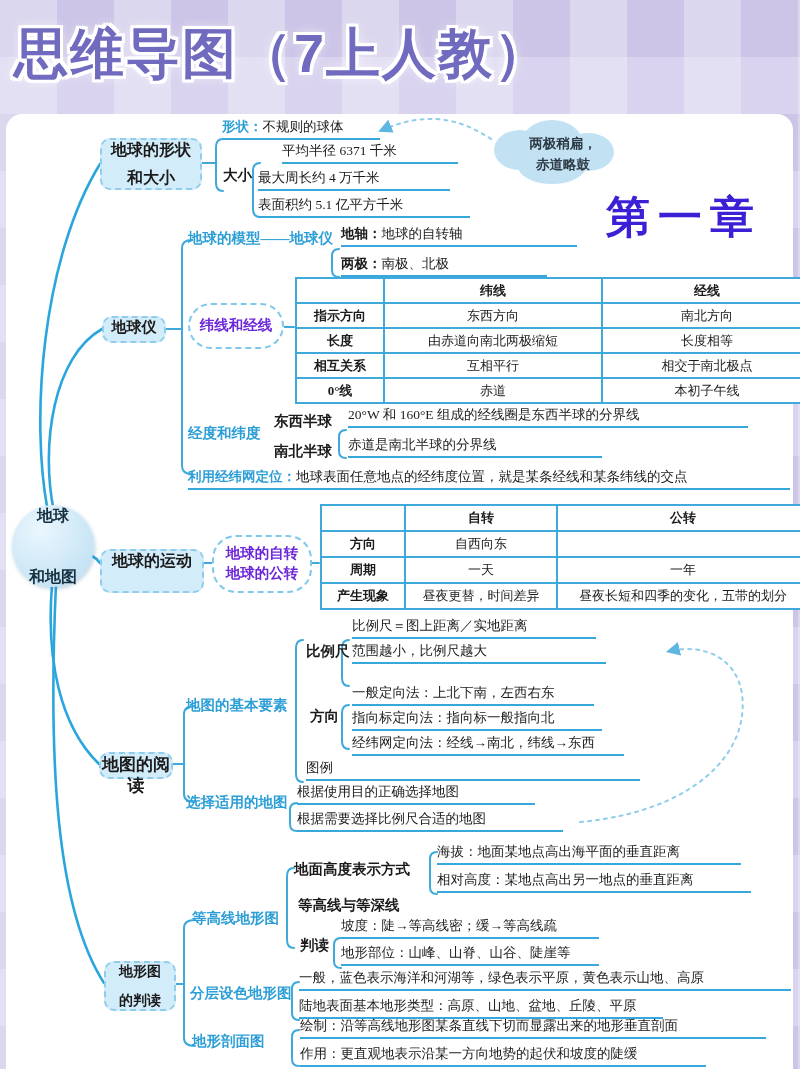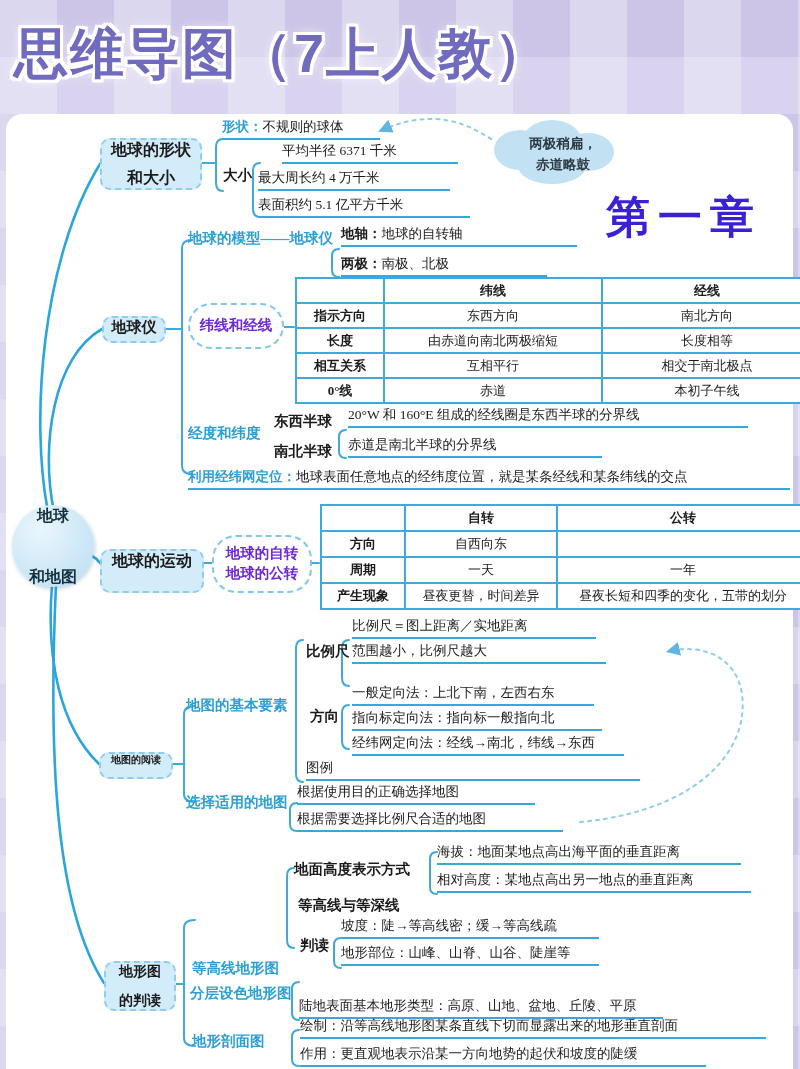--- a/index.html
+++ b/index.html
@@ -202,21 +202,21 @@
           <td>一年</td>
         </tr>
     <tr style="height:26px;">
           <td class="rh">产生现象</td>
           <td>昼夜更替，时间差异</td>
           <td>昼夜长短和四季的变化，五带的划分</td>
         </tr>
   </tbody>
     </table>
 
-  <div class="node" style="left:99px;top:752px;width:74px;height:27px;font-size:10px;">
+  <div class="node" style="left:99px;top:752px;width:74px;height:27px;font-size:17px;">
     <div>地图的阅读</div>
   </div>
   <div class="blab" style="left:186px;top:696px;">地图的基本要素</div>
   <div class="klab" style="left:306px;top:642px;">比例尺</div>
   <div class="leaf" style="left:352px;top:617px;width:244px;">比例尺＝图上距离／实地距离</div>
   <div class="note2" style="left:352px;top:641px;width:254px;">
     <div>范围越小，比例尺越大</div>
   </div>
   <div class="klab" style="left:310px;top:707px;">方向</div>
   <div class="leaf" style="left:352px;top:684px;width:242px;">一般定向法：上北下南，左西右东</div>
@@ -224,26 +224,27 @@
   <div class="leaf" style="left:352px;top:734px;width:272px;">经纬网定向法：经线→南北，纬线→东西</div>
   <div class="leaf" style="left:306px;top:759px;width:334px;font-family:Liberation Mono, monospace;">图例</div>
   <div class="blab" style="left:186px;top:793px;">选择适用的地图</div>
   <div class="leaf" style="left:297px;top:783px;width:238px;">根据使用目的正确选择地图</div>
   <div class="leaf" style="left:297px;top:810px;width:266px;">根据需要选择比例尺合适的地图</div>
 
   <div class="node" style="left:104px;top:961px;width:72px;height:50px;font-size:14px;">
     <div>地形图</div>
     <div>的判读</div>
   </div>
-  <div class="blab" style="left:192px;top:959px;">等高线地形图</div>
+  <div class="blab" style="left:192px;top:909px;">等高线地形图</div>
   <div class="klab" style="left:294px;top:860px;">地面高度表示方式</div>
   <div class="leaf" style="left:437px;top:843px;width:304px;">海拔：地面某地点高出海平面的垂直距离</div>
   <div class="leaf" style="left:437px;top:871px;width:314px;">相对高度：某地点高出另一地点的垂直距离</div>
   <div class="klab" style="left:298px;top:896px;">等高线与等深线</div>
   <div class="klab" style="left:300px;top:936px;">判读</div>
   <div class="leaf" style="left:341px;top:917px;width:258px;">坡度：陡→等高线密；缓→等高线疏</div>
   <div class="leaf" style="left:341px;top:944px;width:258px;">地形部位：山峰、山脊、山谷、陡崖等</div>
   <div class="blab" style="left:190px;top:984px;">分层设色地形图</div>
+  <div class="leaf" style="left:299px;top:969px;width:492px;">一般，蓝色表示海洋和河湖等，绿色表示平原，黄色表示山地、高原</div>
   <div class="leaf" style="left:299px;top:997px;width:364px;">陆地表面基本地形类型：高原、山地、盆地、丘陵、平原</div>
   <div class="blab" style="left:192px;top:1032px;">地形剖面图</div>
   <div class="leaf" style="left:300px;top:1017px;width:466px;">绘制：沿等高线地形图某条直线下切而显露出来的地形垂直剖面</div>
   <div class="leaf" style="left:300px;top:1045px;width:406px;">作用：更直观地表示沿某一方向地势的起伏和坡度的陡缓</div>
 </div>
 
 </body></html>

